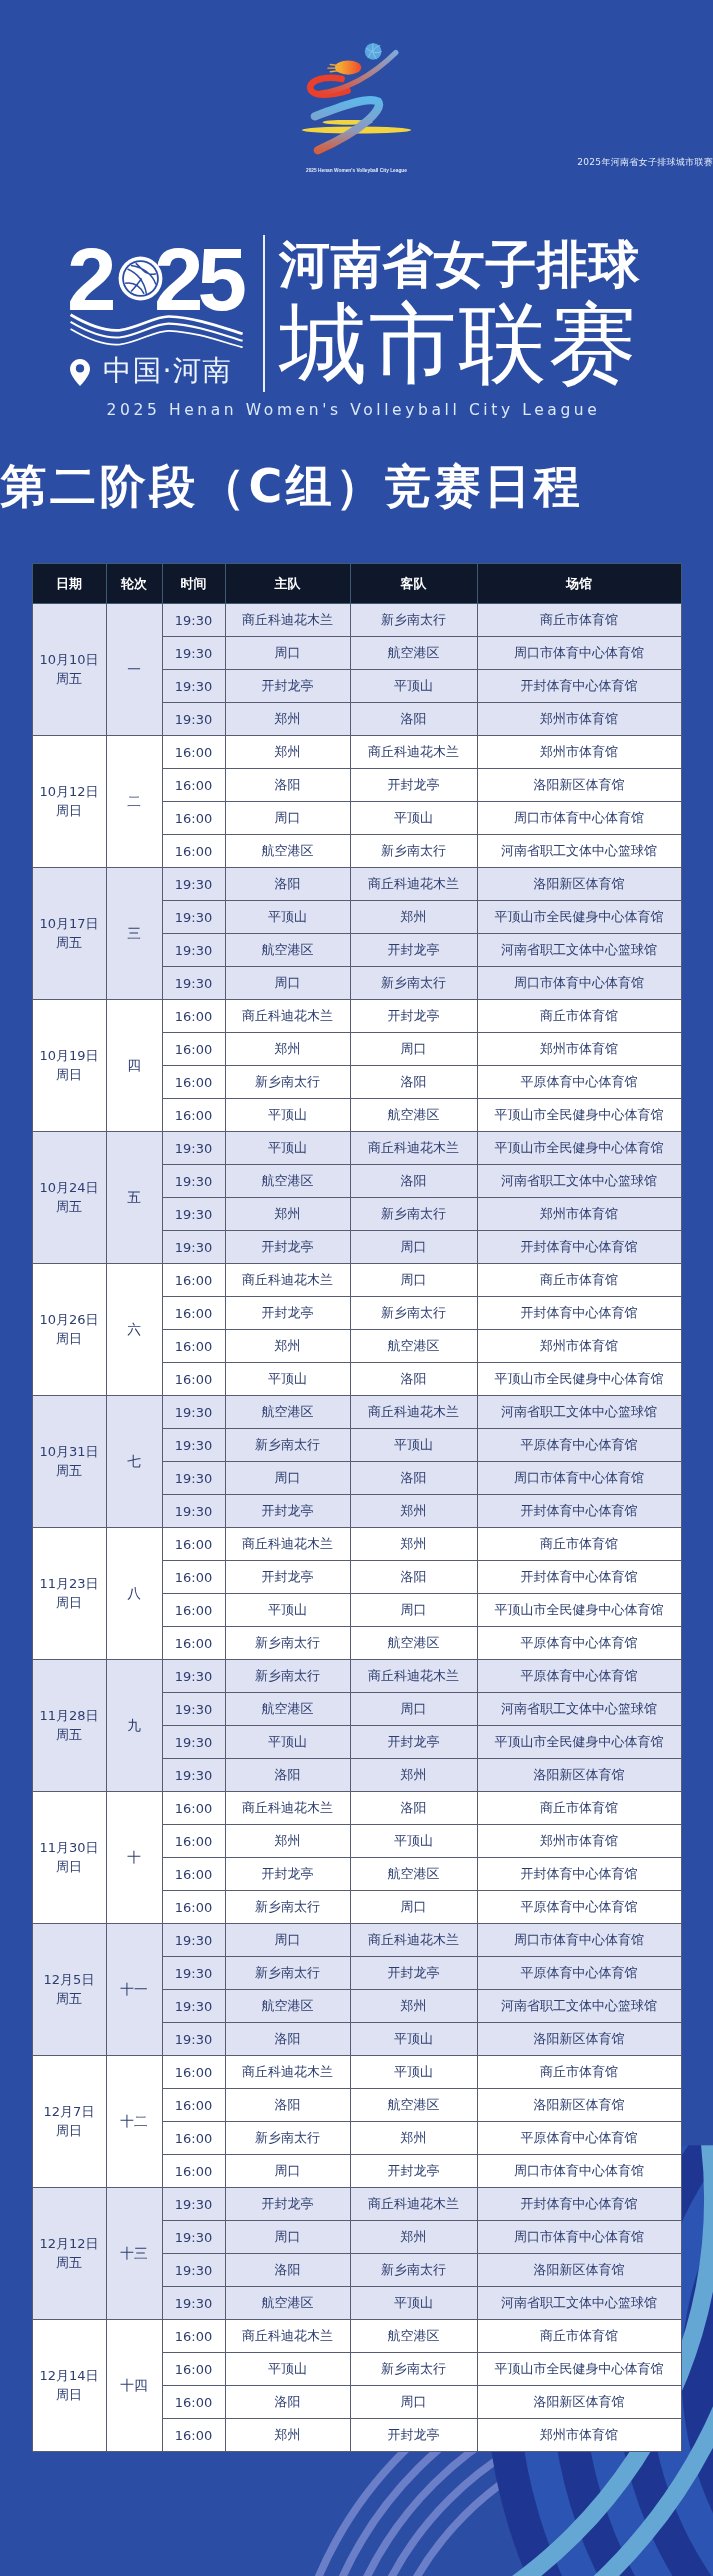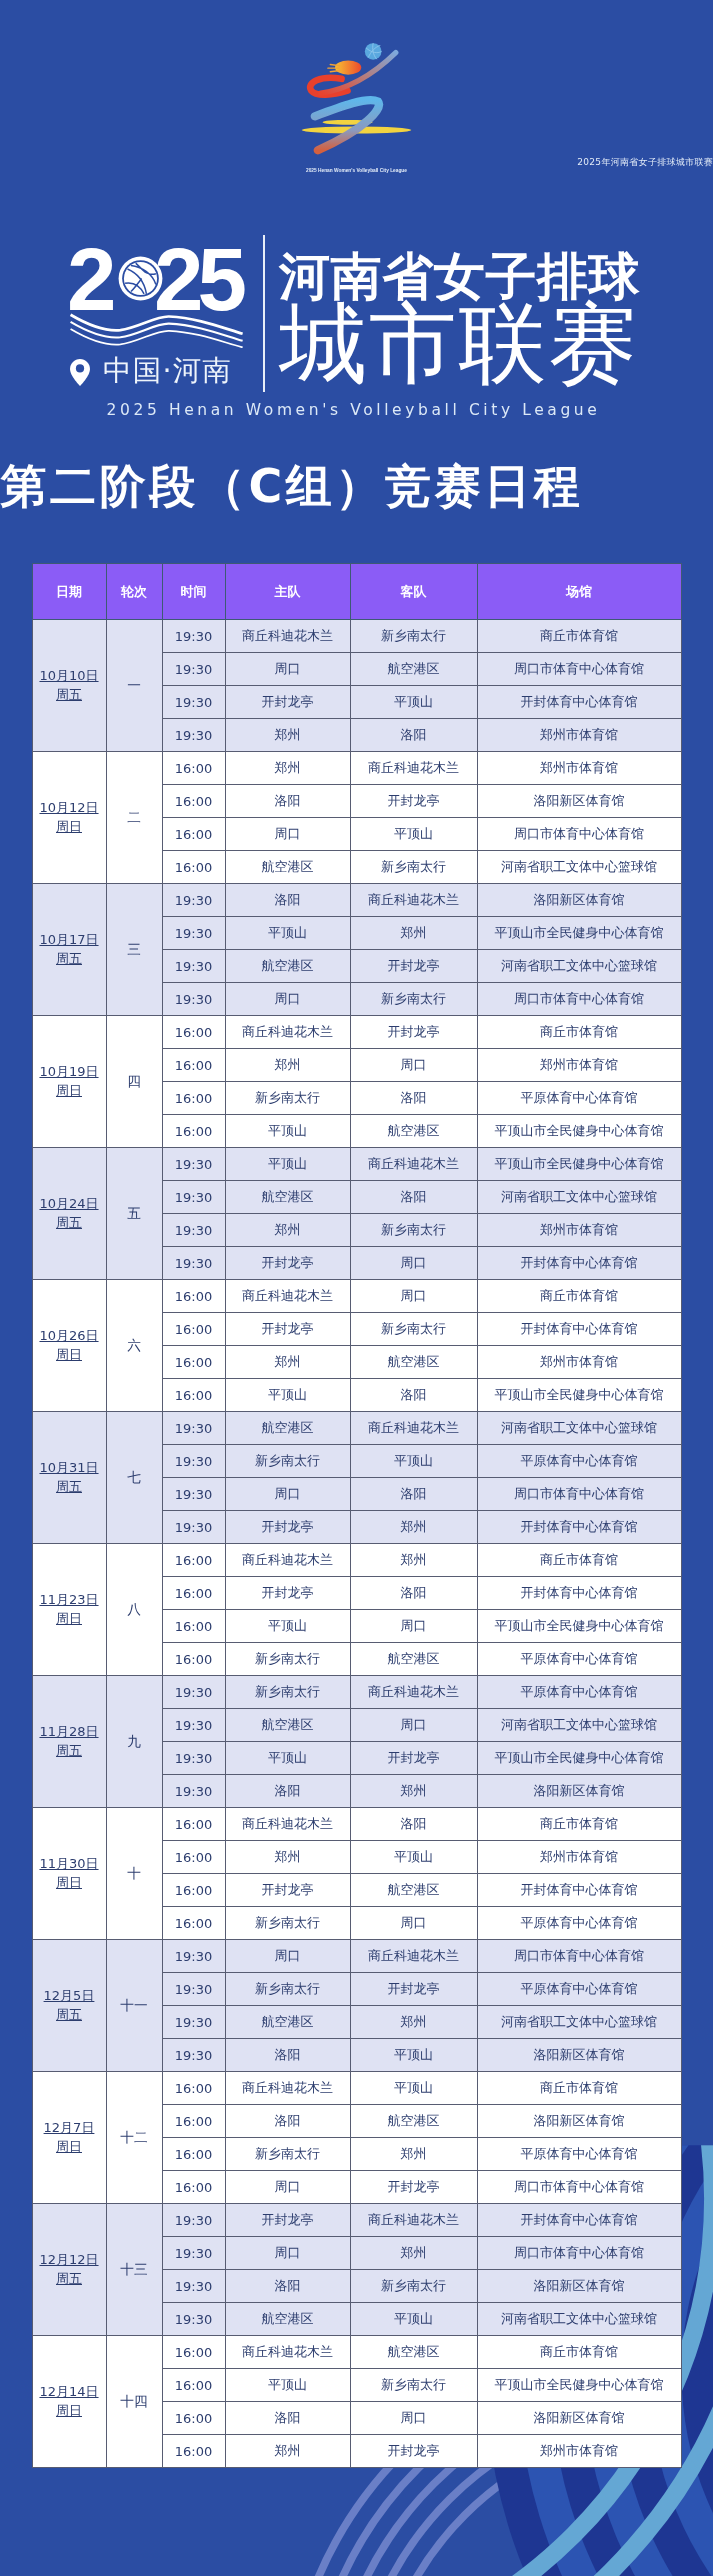--- a/index.html
+++ b/index.html
@@ -17,48 +17,48 @@
 
   
   #year { left:67px; top:235px; font-family:"Liberation Sans", sans-serif; font-weight:bold; font-size:89px; line-height:1; color:#fff; letter-spacing:-6px; white-space:nowrap; }
   #year .digit { display:inline-block; }
   #year .digit.ball { color:transparent; }
   #year-ball { left:118px; top:256px; width:45px; height:45px; }
   #waves { left:67px; top:310px; width:178px; height:38px; }
   #pin { left:70px; top:359px; width:20px; height:27px; }
   #location { left:103px; top:354px; font-size:28.5px; line-height:1.2; color:#eef4fb; letter-spacing:1.2px; white-space:nowrap;text-align:center; }
   #divider { left:263px; top:235px; width:1.8px; height:157px; background:#e8eef8; }
-  #title1 { left:279px; top:239px; font-size:51px; font-weight:bold; line-height:1; color:#fff; letter-spacing:0.6px; white-space:nowrap;margin-top:12px; }
+  #title1 { left:279px; top:239px; font-size:51px; font-weight:bold; line-height:1; color:#fff; letter-spacing:0.6px; white-space:nowrap; }
   #title2 { left:279px; top:300px; font-size:88px; font-weight:300; line-height:1; color:#fff; letter-spacing:1.8px; white-space:nowrap; }
   #subtitle-en { left:0; top:401px; width:707px; text-align:center; font-family:"DejaVu Sans", sans-serif; font-size:15.5px; letter-spacing:3.6px; color:#dce9f7; white-space:nowrap; }
 
   
   #section-title { left:0; top:459px; width:584px; text-align:center; font-size:46px; font-weight:bold; line-height:1.2; color:#fff; letter-spacing:3.6px; white-space:nowrap; }
 
   
   #deco { left:0; top:1961px; width:713px; height:615px; z-index:1; }
 
   
   #schedule {
     position:absolute; left:31.5px; top:563px; width:650px; z-index:2;
     border-collapse:collapse; table-layout:fixed;
     border:0.9px solid #474d66;
   }
   #schedule th {
-    height:31px; background:#8b5cf6; color:#fff; font-weight:bold; font-size:13px;
-    border:0.9px solid #3e5a74; text-align:center; vertical-align:middle; padding:12px;
+    height:31px; background:#0f172a; color:#fff; font-weight:bold; font-size:13px;
+    border:0.9px solid #3e5a74; text-align:center; vertical-align:middle; padding:4px;
   }
   #schedule td {
     height:32px; font-size:13px; color:#2c3d6e; text-align:center; vertical-align:middle;
     border:0.9px solid #575c72; padding:0; white-space:nowrap;
   }
   #schedule tbody.alt td { background:#dfe2f3; }
   #schedule tbody.plain td { background:#ffffff; }
   #schedule tbody tr:first-child td { border-top:1.2px solid #3a3f55; }
-  #schedule td.c-date { line-height:1.45;text-decoration:underline; }
+  #schedule td.c-date { line-height:1.45; }
   #schedule td.c-round { font-size:13.7px; }
 </style>
 </head>
 <body>
 
 <svg id="top-logo-art" class="abs" viewBox="480 60 240 200">
   <defs>
     <linearGradient id="gArm" x1="0" y1="1" x2="1" y2="0">
       <stop offset="0" stop-color="#e8432f"></stop>
         <stop offset="0.5" stop-color="#b47d7d"></stop>

